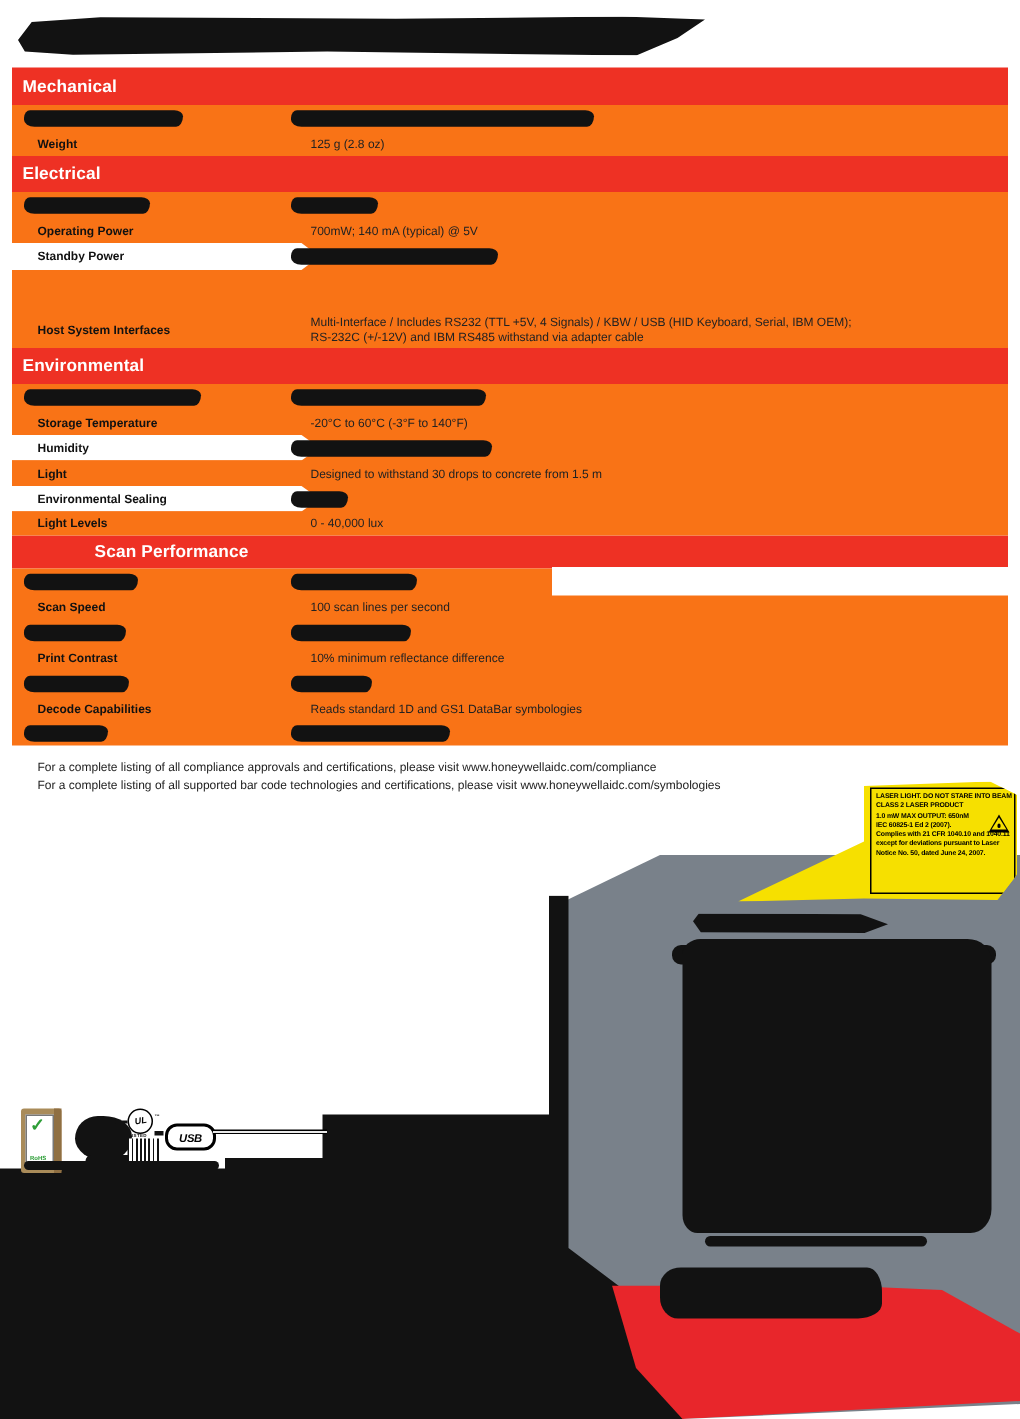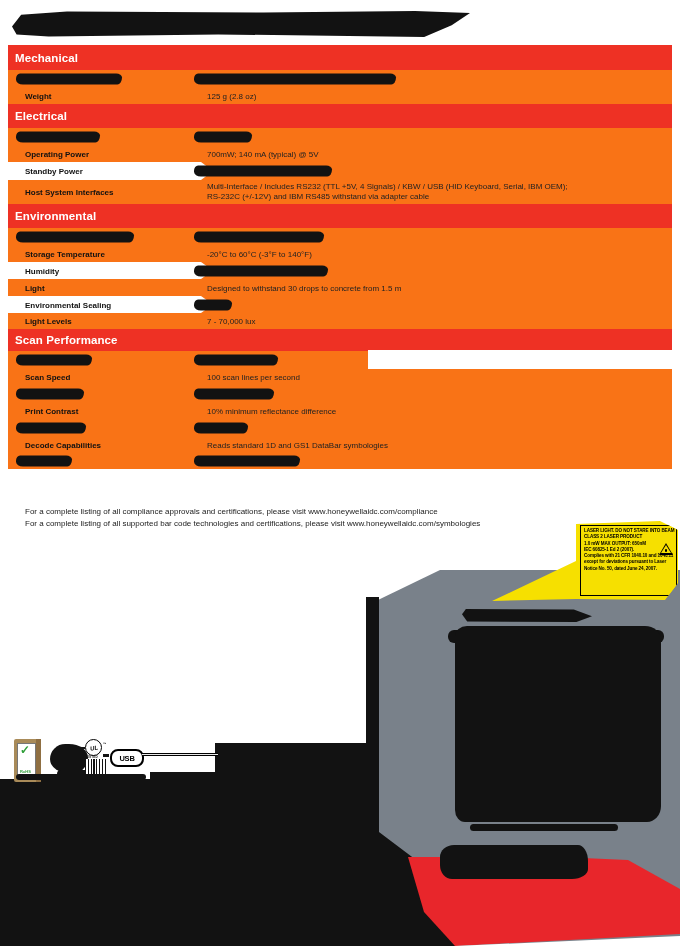--- a/index.html
+++ b/index.html
@@ -74,21 +74,21 @@
   #ul-mark{position:absolute;left:85px;top:739px;width:15px;height:15px;border:1.5px solid #000;border-radius:50%;background:#fff;
     display:flex;align-items:center;justify-content:center;}
   #ul-mark .ultxt{font-size:6px;font-weight:bold;font-style:italic;transform:rotate(-10deg);color:#000;}
   #ul-tm{position:absolute;left:103px;top:742px;font-size:3.5px;color:#121212;font-weight:bold;}
   #ul-listed{position:absolute;left:86px;top:755px;font-size:3px;font-weight:bold;color:#121212;letter-spacing:.2px;}
   #barcode{position:absolute;left:85px;top:759px;width:21px;height:21px;
     background:repeating-linear-gradient(90deg,#121212 0 1.2px,#fff 1.2px 2.8px);}
   #dash2{position:absolute;left:103px;top:754px;width:6px;height:2.5px;background:#121212;}
   #usb-logo{position:absolute;left:110px;top:749px;width:30px;height:14px;background:#fff;border:2px solid #000;
     border-radius:8px;display:flex;align-items:center;justify-content:center;}
-  #usb-logo .usbtxt{font-size:7.5px;font-weight:bold;color:#000;letter-spacing:-.2px;}
+  #usb-logo .usbtxt{font-size:7.5px;font-weight:bold;font-style:italic;color:#000;letter-spacing:-.2px;}
   #cable-line{position:absolute;left:142px;top:753px;width:76px;height:3px;
     background:linear-gradient(#000 0 1px,#e9e9e9 1px 2px,#000 2px 3px);}
   #caption-blob{position:absolute;left:16px;top:774px;width:130px;height:6px;background:#121212;border-radius:3px;}
 </style>
 </head>
 <body>
 
 <div id="doc-title-blob"></div>
 
 <div id="spec-table">
@@ -118,21 +118,21 @@
         </div>
         <div class="row" style="height: 17px;">
           <span class="lbl">Operating Power</span>
           <span class="val">700mW; 140 mA (typical) @ 5V</span>
         </div>
         <div class="row" style="height: 18px;">
           <div class="white-band"></div>
           <span class="lbl">Standby Power</span>
           <div class="blob value-blob" style="width: 138px;"></div>
         </div>
-        <div class="row" style="height: 24px;">
+        <div class="row" style="height: 24px; margin-top: 28px;">
           <span class="lbl">Host System Interfaces</span>
           <div class="val multi">
             <div>Multi-Interface / Includes RS232 (TTL +5V, 4 Signals) / KBW / USB (HID Keyboard, Serial, IBM OEM);</div>
             <div>RS-232C (+/-12V) and IBM RS485 withstand via adapter cable</div>
           </div>
         </div>
       </div>
     </div>
     <div class="section">
       <div class="sec-bar" style="height: 24px;">
@@ -156,26 +156,26 @@
           <span class="lbl">Light</span>
           <span class="val">Designed to withstand 30 drops to concrete from 1.5 m</span>
         </div>
         <div class="row" style="height: 17px;">
           <div class="white-band"></div>
           <span class="lbl">Environmental Sealing</span>
           <div class="blob value-blob" style="width: 38px;"></div>
         </div>
         <div class="row" style="height: 16px;">
           <span class="lbl">Light Levels</span>
-          <span class="val">7 - 70,000 lux</span>
-        </div>
-      </div>
-    </div>
-    <div class="section">
-      <div class="sec-bar" style="height: 22px;">
+          <span class="val">0 - 40,000 lux</span>
+        </div>
+      </div>
+    </div>
+    <div class="section">
+      <div class="sec-bar" style="height: 22px; padding-left: 48px;">
         <span class="sec-title">Scan Performance</span>
       </div>
       <div class="sec-body">
         <div class="row" style="height: 17px;">
           <div class="white-right"></div>
           <div class="blob label-blob" style="width: 76px;"></div>
           <div class="blob value-blob" style="width: 84px;"></div>
         </div>
         <div class="row" style="height: 17px;">
           <span class="lbl">Scan Speed</span>

